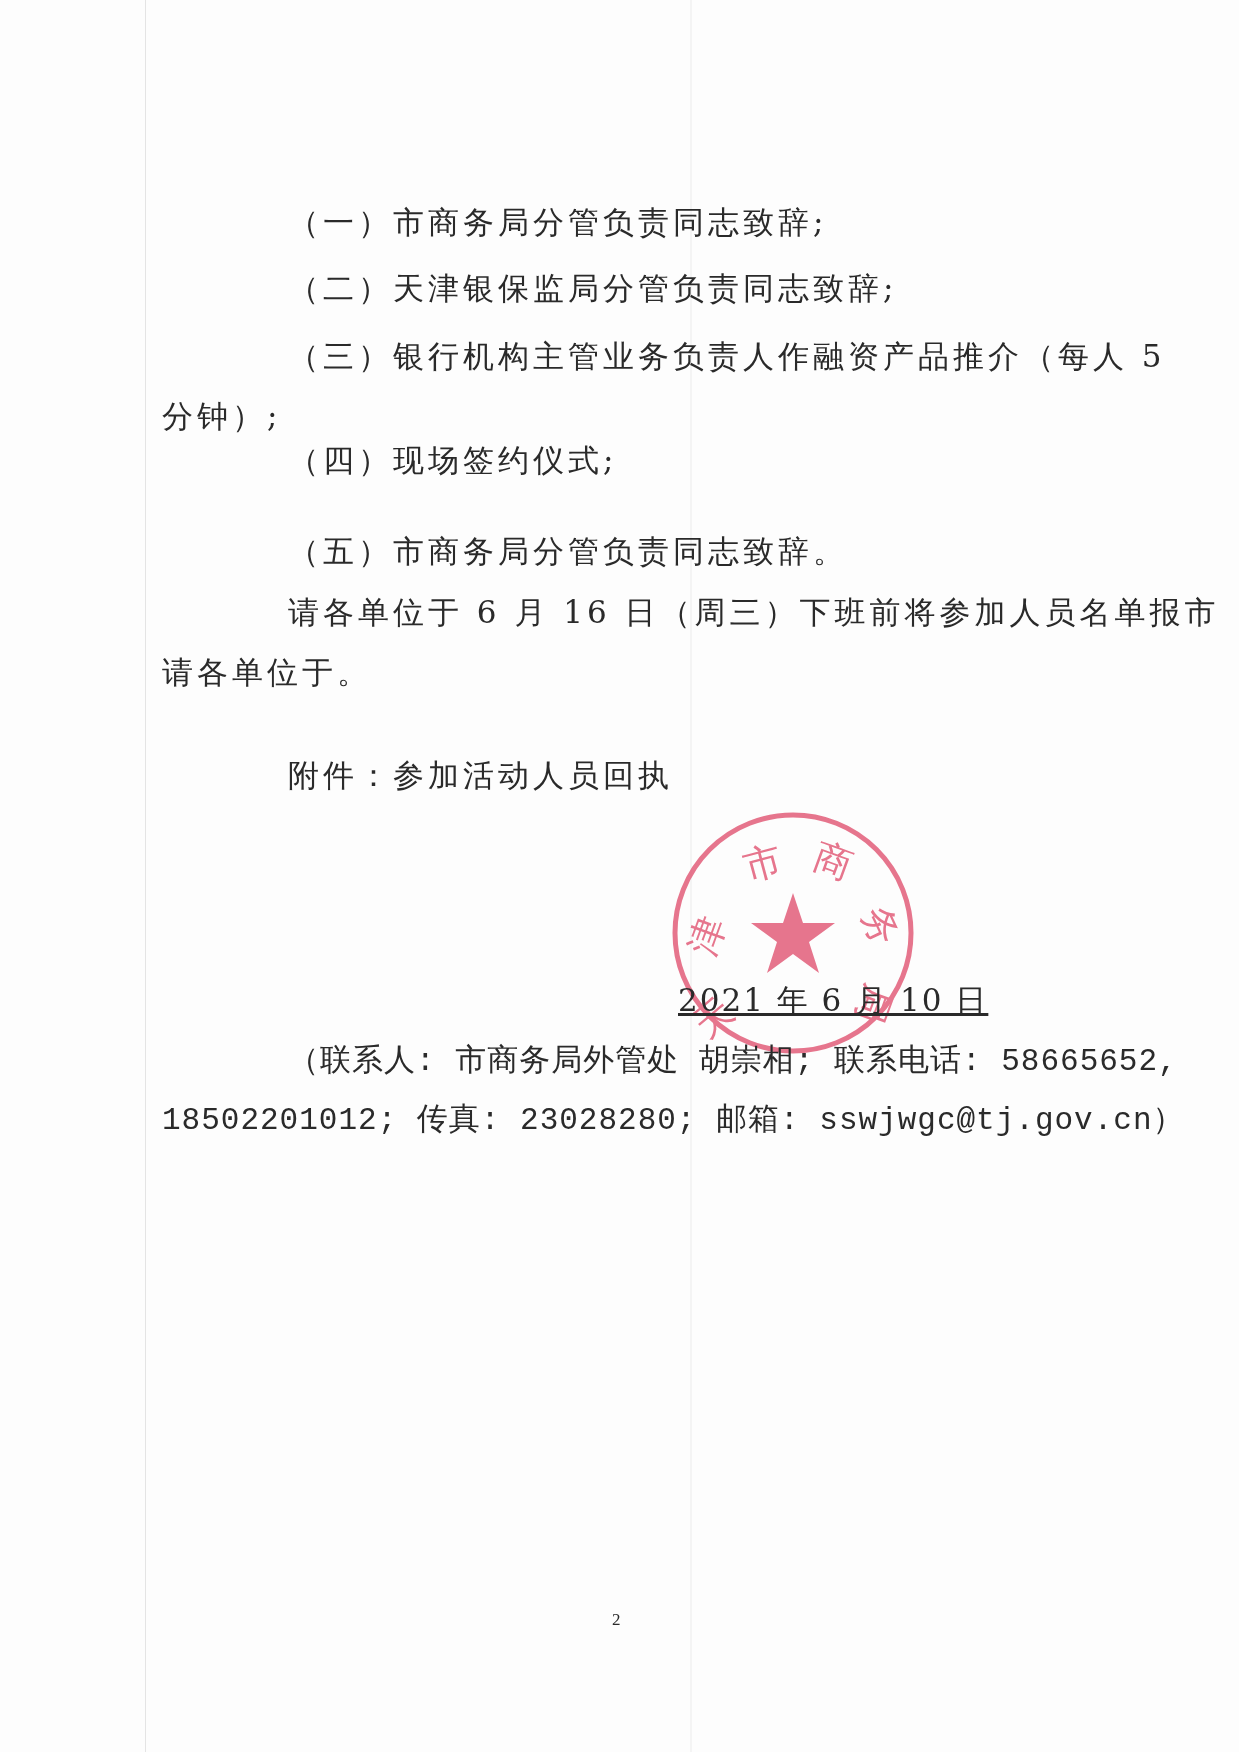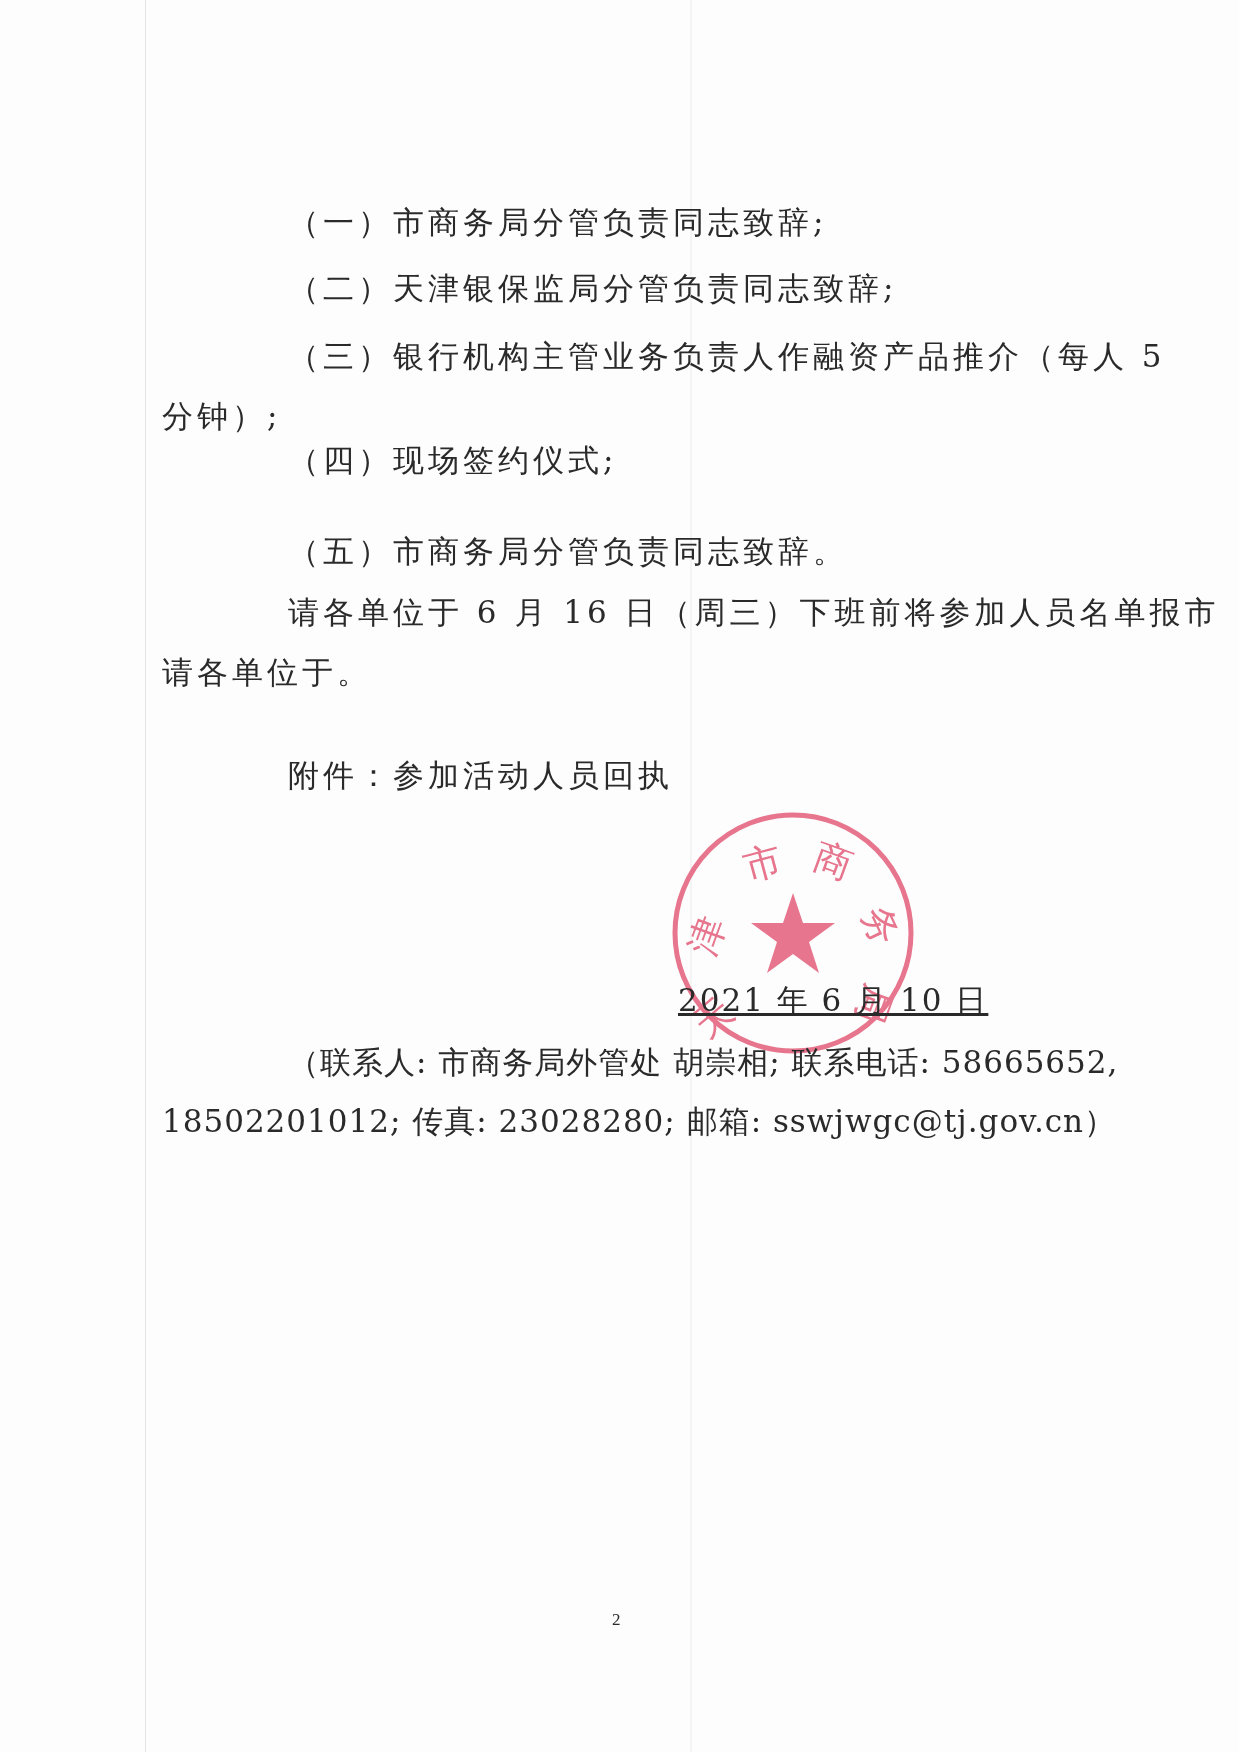--- a/index.html
+++ b/index.html
@@ -17,21 +17,21 @@
     position: absolute; left: 690px; top: 0; width: 2px; height: 1752px;
     background: #f4f4f4;
   }
   .line {
     position: absolute; left: 162px; width: 910px;
     font-size: 31px; line-height: 40px; white-space: nowrap;
     letter-spacing: 4px;
   }
   .indent { left: 240px; margin-left: 48px; }
   .date-line { position: absolute; left: 678px; top: 980px; font-size: 31px; line-height: 40px; letter-spacing: 2px; text-decoration: underline; }
-  .contact { letter-spacing: 1px; }
+  .contact { letter-spacing: 1px; font-family: Liberation Mono, monospace; }
   .page-num {
     position: absolute; left: 612px; top: 1610px; font-size: 17px;
     font-family: "Liberation Serif", serif;
   }
   .seal {
     position: absolute; left: 668px; top: 808px; width: 250px; height: 250px;
     pointer-events: none; opacity: 0.78;
   }
 </style>
 </head>

